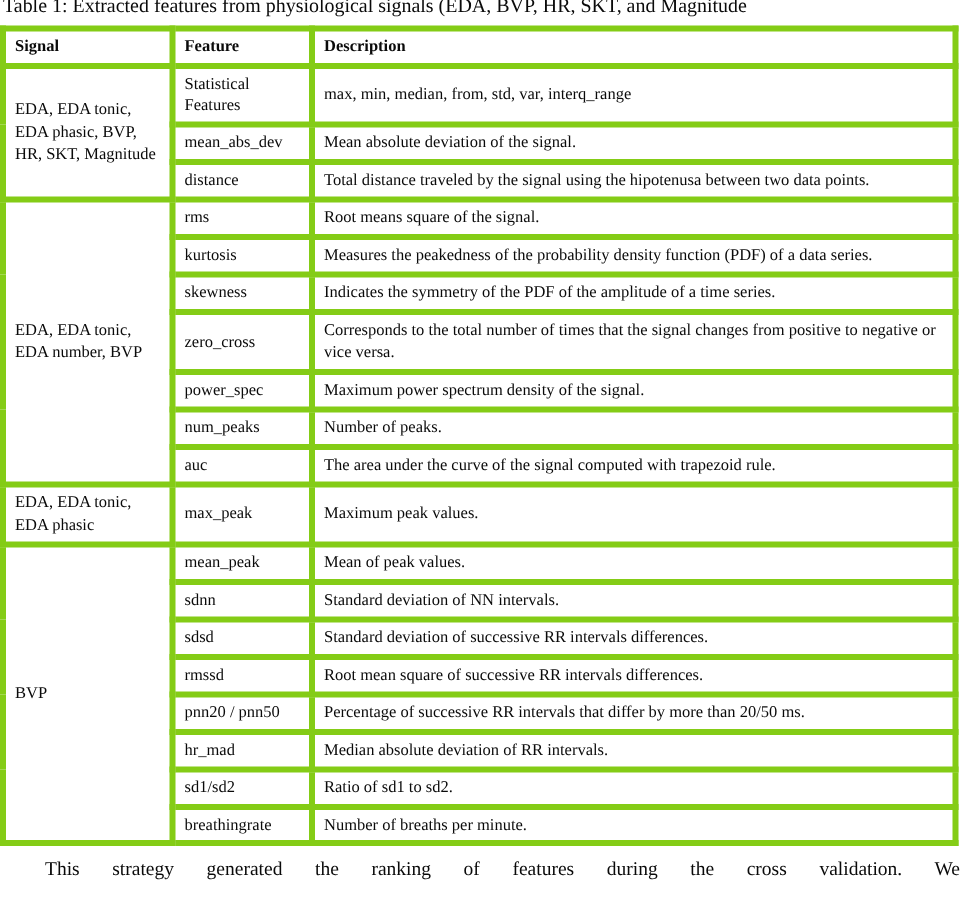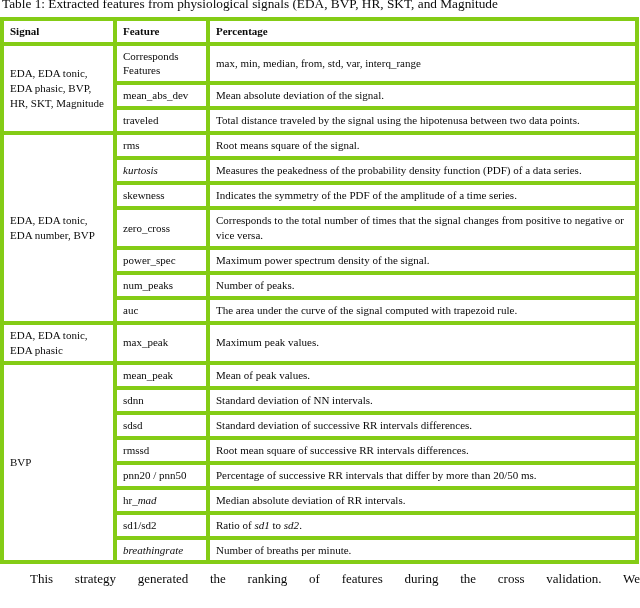--- a/index.html
+++ b/index.html
@@ -35,21 +35,21 @@
     line-height: 1.36;
     text-align: left;
     vertical-align: middle;
     word-wrap: break-word;
   }
   th {
     font-weight: bold;
     padding: 3px 6px;
   }
   td.signal-cell { vertical-align: middle; }
-  .it { font-style: italic; }
+  .it { }
   .body-text {
     margin-top: 7px;
     padding: 0 0;
     font-size: 13px;
     line-height: 1.3;
     text-indent: 30px;
     text-align: justify;
     text-align-last: justify;
   }
 </style>
@@ -65,35 +65,35 @@
   <table class="features">
     <colgroup>
       <col style="width:113px">
       <col style="width:93px">
       <col>
     </colgroup>
     <thead>
       <tr>
         <th>Signal</th>
         <th>Feature</th>
-        <th>Percentage</th>
+        <th>Description</th>
       </tr>
     </thead>
     <tbody id="tbody">
         <tr>
           <td class="signal-cell" rowspan="3">EDA, EDA tonic, EDA phasic, BVP, HR, SKT, Magnitude</td>
-          <td class="feature-cell">Corresponds Features</td>
+          <td class="feature-cell">Statistical Features</td>
           <td class="desc-cell">max, min, median, from, std, var, interq_range</td>
         </tr>
         <tr>
           <td class="feature-cell">mean_abs_dev</td>
           <td class="desc-cell">Mean absolute deviation of the signal.</td>
         </tr>
         <tr>
-          <td class="feature-cell">traveled</td>
+          <td class="feature-cell">distance</td>
           <td class="desc-cell">Total distance traveled by the signal using the hipotenusa between two data points.</td>
         </tr>
         <tr>
           <td class="signal-cell" rowspan="7">EDA, EDA tonic, EDA number, BVP</td>
           <td class="feature-cell">rms</td>
           <td class="desc-cell">Root means square of the signal.</td>
         </tr>
         <tr>
           <td class="feature-cell it">kurtosis</td>
           <td class="desc-cell">Measures the peakedness of the probability density function (PDF) of a data series.</td>

